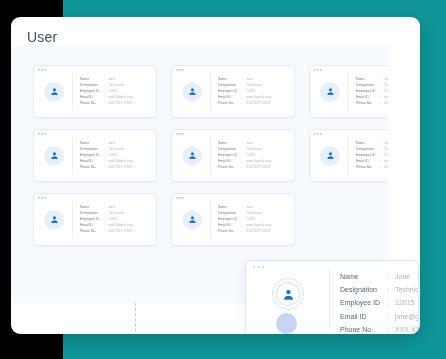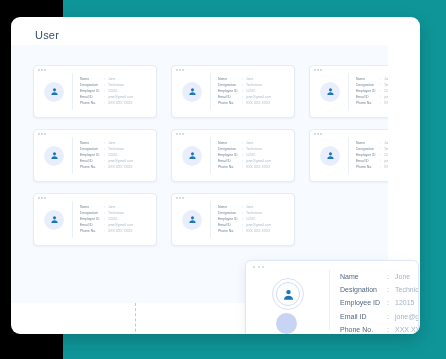--- a/index.html
+++ b/index.html
@@ -7,21 +7,21 @@
 
   #stage{position:absolute;inset:0;width:446px;height:359px;background:#000;}
 
   
   .teal-block{position:absolute;left:63px;top:0;width:383px;height:359px;background:#0f9598;}
 
   
   .window{position:absolute;left:11px;top:17px;width:409px;height:317px;background:#ffffff;
           border-radius:9px;box-shadow:0 6px 18px rgba(0,0,0,.18);overflow:hidden;}
 
-  .win-title{position:absolute;left:24px;top:12px;font-size:11px;color:#39506b;letter-spacing:.2px;}
+  .win-title{position:absolute;left:16px;top:12px;font-size:14px;color:#39506b;letter-spacing:.2px;}
 
   
   .canvas{position:absolute;left:0;top:28px;width:377px;height:258px;background:#f7faff;overflow:hidden;}
 
   
   .card{position:absolute;background:#ffffff;border:1px solid #e4ecf7;border-radius:4px;
         box-shadow:0 1px 2px rgba(90,120,160,.07);}
   .card .dots{position:absolute;left:4px;top:3px;display:flex;gap:1.5px;}
   .card .dots i{width:1.5px;height:1.5px;border-radius:50%;background:#c6d4e6;display:block;}
 

